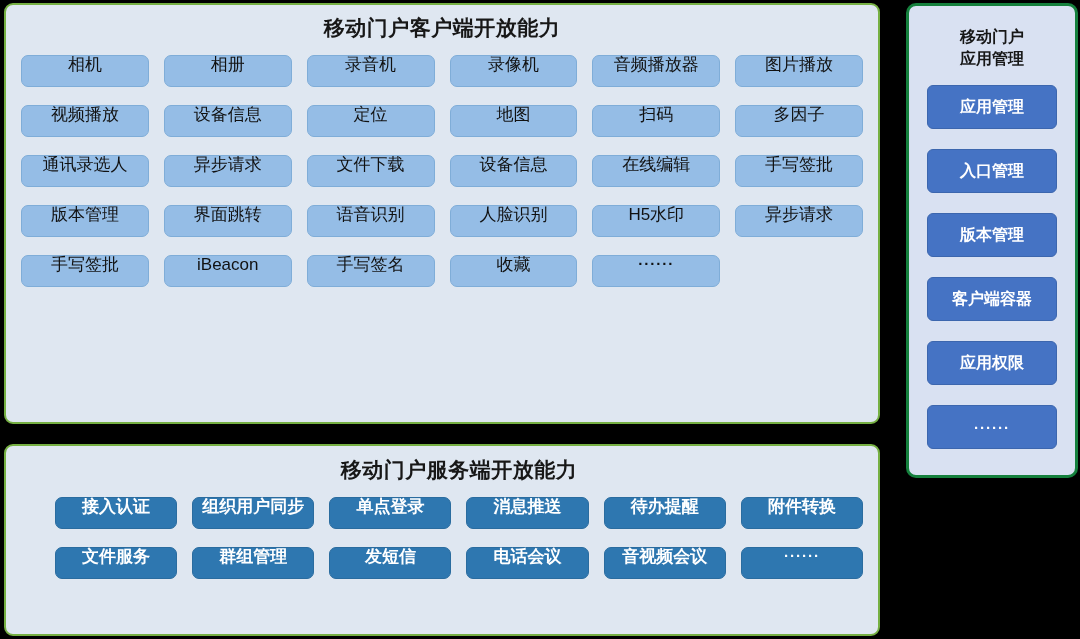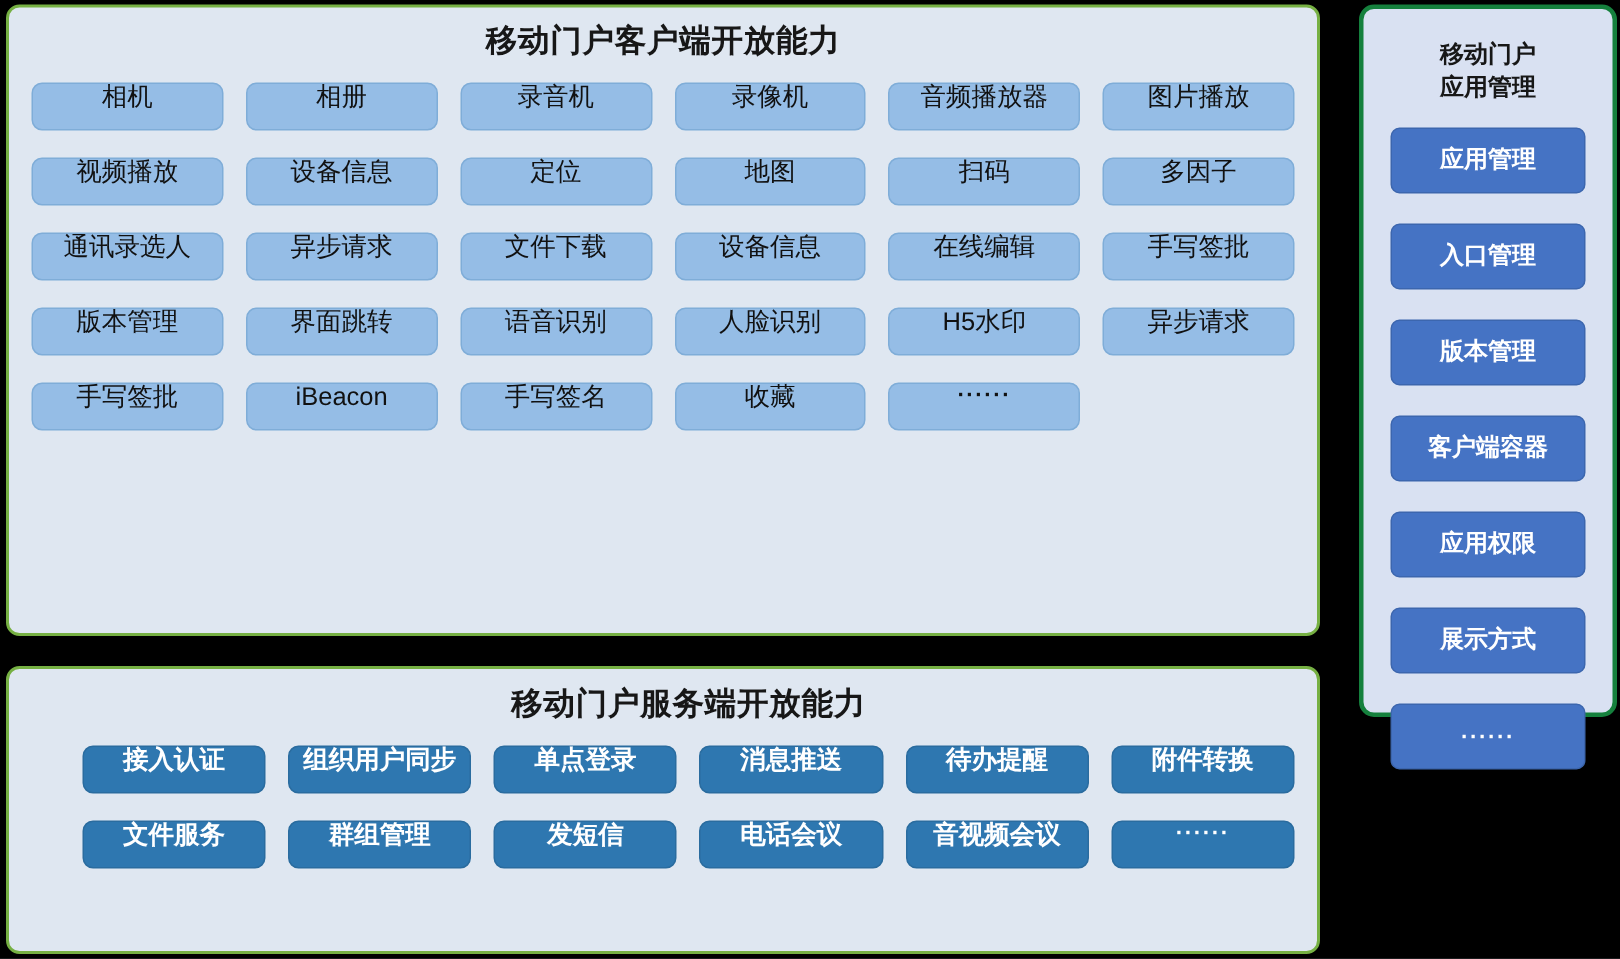--- a/index.html
+++ b/index.html
@@ -308,21 +308,18 @@
         <div class="admin-btn">
           <span>版本管理</span>
         </div>
         <div class="admin-btn">
           <span>客户端容器</span>
         </div>
         <div class="admin-btn">
           <span>应用权限</span>
         </div>
         <div class="admin-btn">
-          <span>展示方式</span>
-        </div>
-        <div class="admin-btn">
           <span class="dots">······</span>
         </div>
       </div>
   </aside>
 
 </div>
 
 </body></html>

